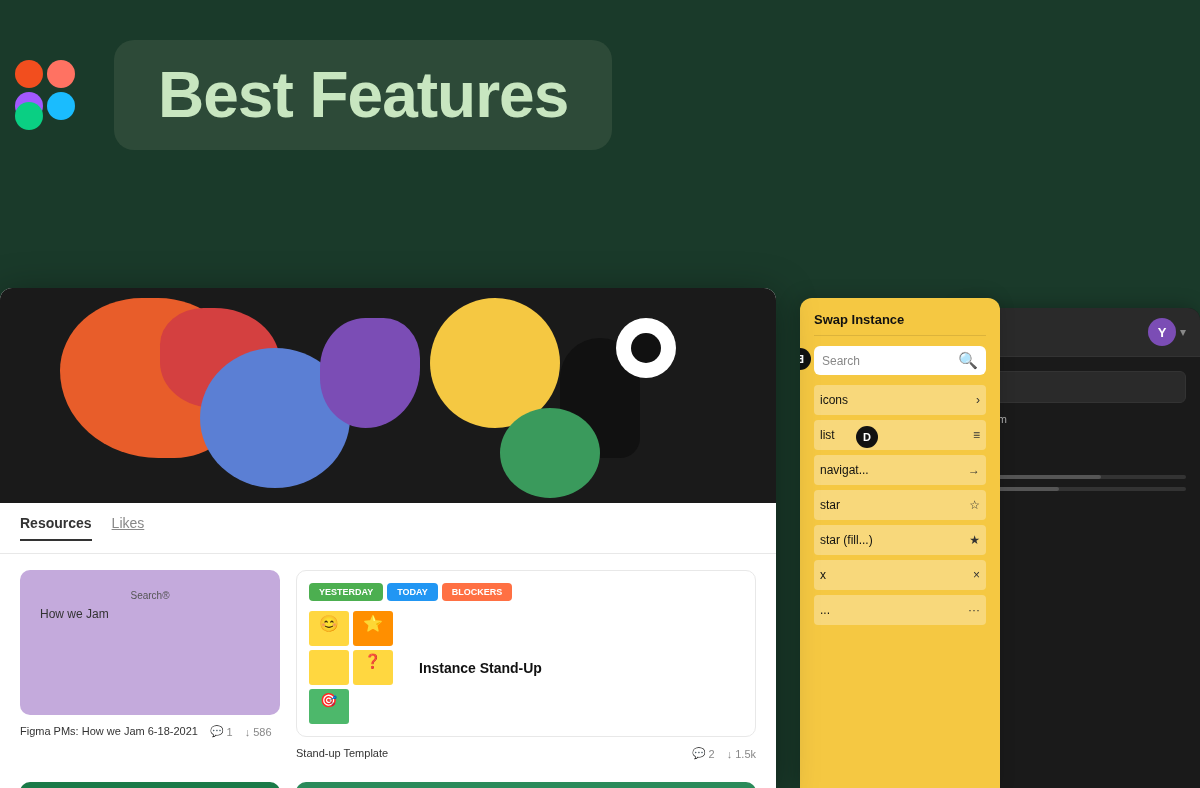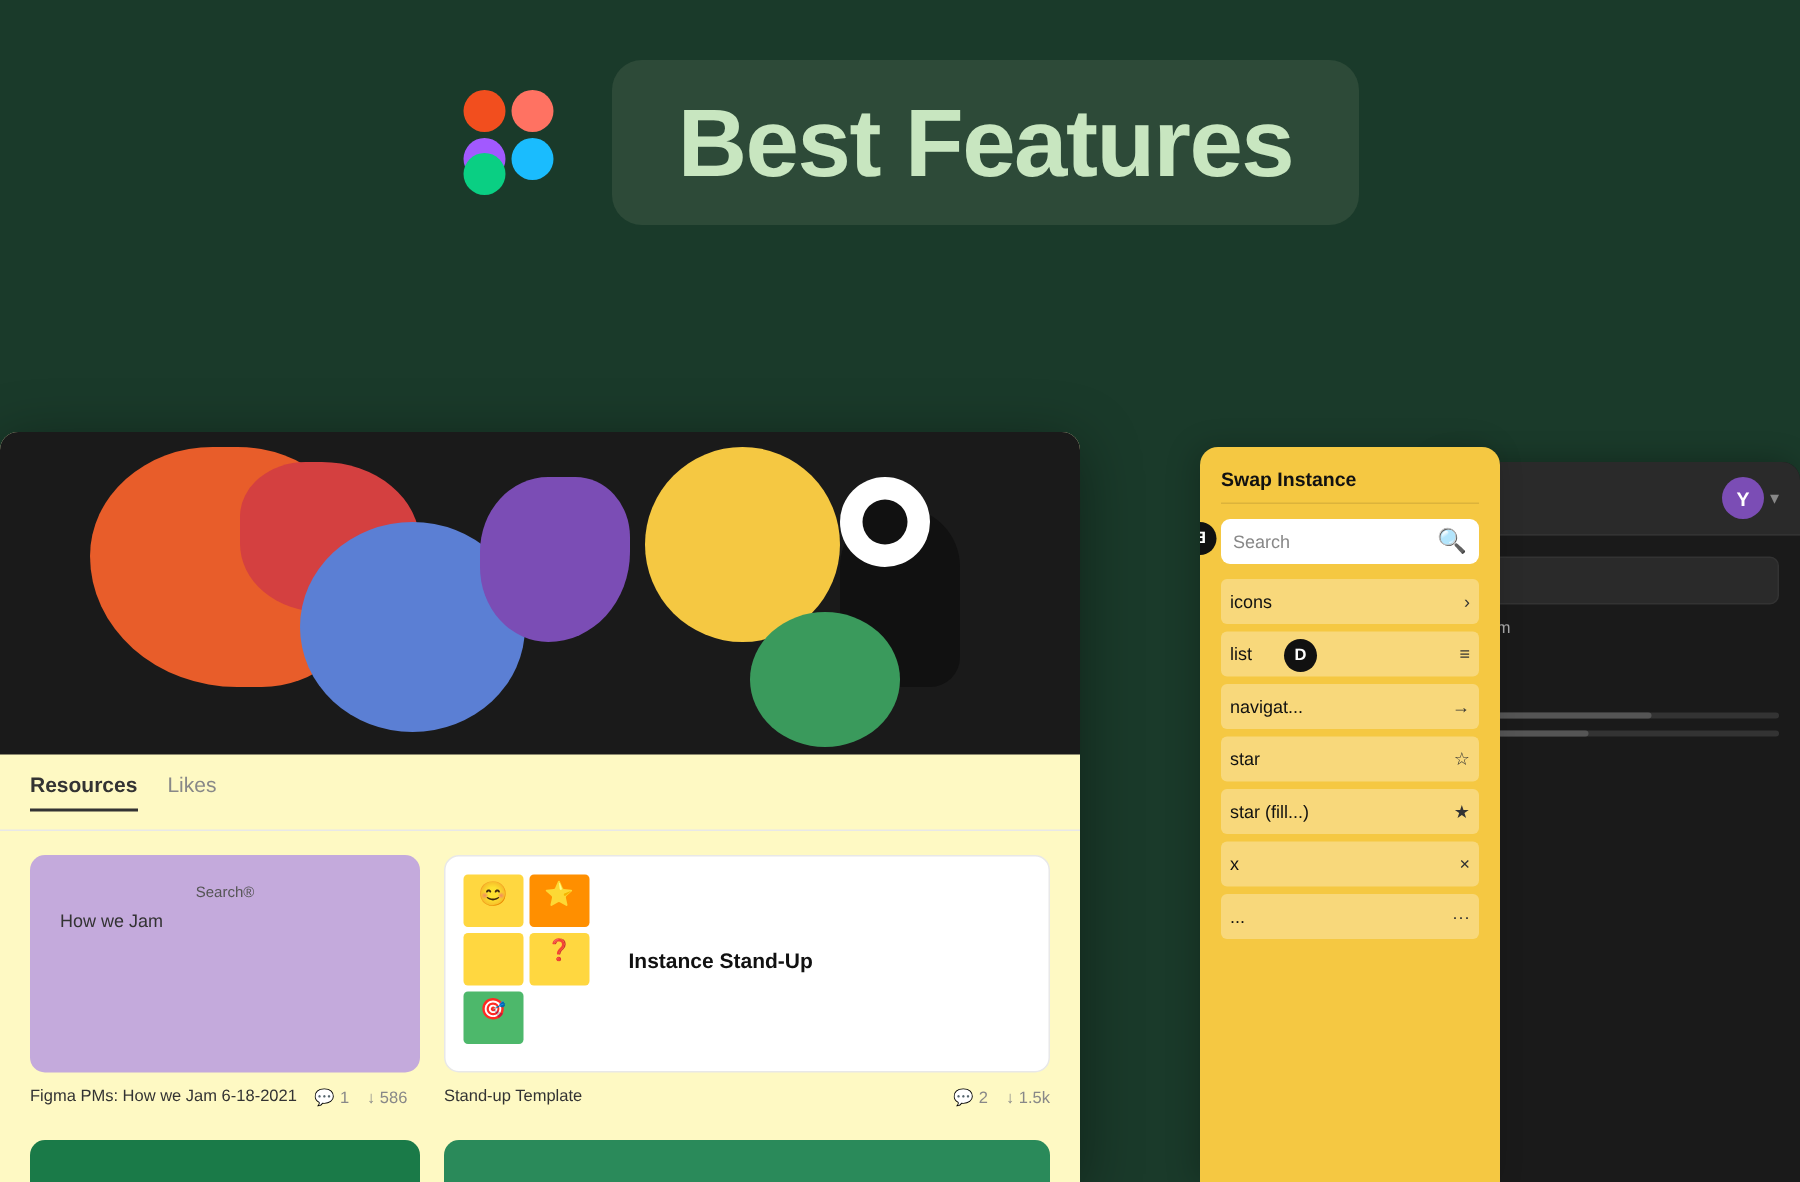--- a/index.html
+++ b/index.html
@@ -9,21 +9,20 @@
       background: #1a3a2a;
       font-family: -apple-system, BlinkMacSystemFont, 'Segoe UI', sans-serif;
       overflow: hidden;
       position: relative;
     }
 
     
     .header-section {
       display: flex;
       align-items: center;
-      justify-content: center;
       padding: 40px 0 30px;
       gap: 24px;
     }
 
     .figma-logo {
       width: 90px;
       height: 90px;
     }
 
     .best-features-badge {
@@ -49,23 +48,23 @@
       display: flex;
       align-items: flex-end;
       justify-content: center;
     }
 
     
     .main-browser {
       position: absolute;
       left: 0;
       bottom: 0;
-      width: 720px;
+      width: 776px;
       height: 500px;
-      background: #fef9c3;
+      background: #ffffff;
       border-radius: 12px 12px 0 0;
       overflow: hidden;
       z-index: 3;
       box-shadow: 0 8px 40px rgba(0,0,0,0.4);
       margin-top: 17px;
     }
 
     .browser-hero {
       width: 100%;
       height: 215px;
@@ -97,21 +96,21 @@
     .nav-tab {
       font-size: 14px;
       color: #333;
       cursor: pointer;
       padding-bottom: 8px;
     }
     .nav-tab.active {
       border-bottom: 2px solid #333;
       font-weight: 600;
     }
-    .nav-tab.inactive { color: #888; }
+    .nav-tab.inactive { color: #888; text-decoration: underline; }
 
     .browser-content {
       padding: 16px 20px;
       display: flex;
       flex-direction: column;
       gap: 16px;
     }
 
     .cards-row {
       display: flex;
@@ -559,20 +558,25 @@
             </span>
             <span class="card-meta-item">
               <span>↓</span>
               <span>586</span>
             </span>
           </div>
         </div>
 
         <div style="display:flex; flex-direction:column; gap:4px; flex:1;">
           <div class="standup-card">
+            <div class="standup-tabs">
+              <span class="standup-tab tab-yesterday">YESTERDAY</span>
+              <span class="standup-tab tab-today">TODAY</span>
+              <span class="standup-tab tab-blockers">BLOCKERS</span>
+            </div>
             <div class="standup-body">
               <div class="sticky-notes-area">
                 <div class="sticky sticky-yellow">
                   <div style="padding:3px; font-size:16px; text-align:center;">😊</div>
                 </div>
                 <div class="sticky sticky-orange">
                   <div style="padding:3px; font-size:16px; text-align:center;">⭐</div>
                 </div>
                 <div class="sticky sticky-yellow"></div>
                 <div class="sticky sticky-yellow">

